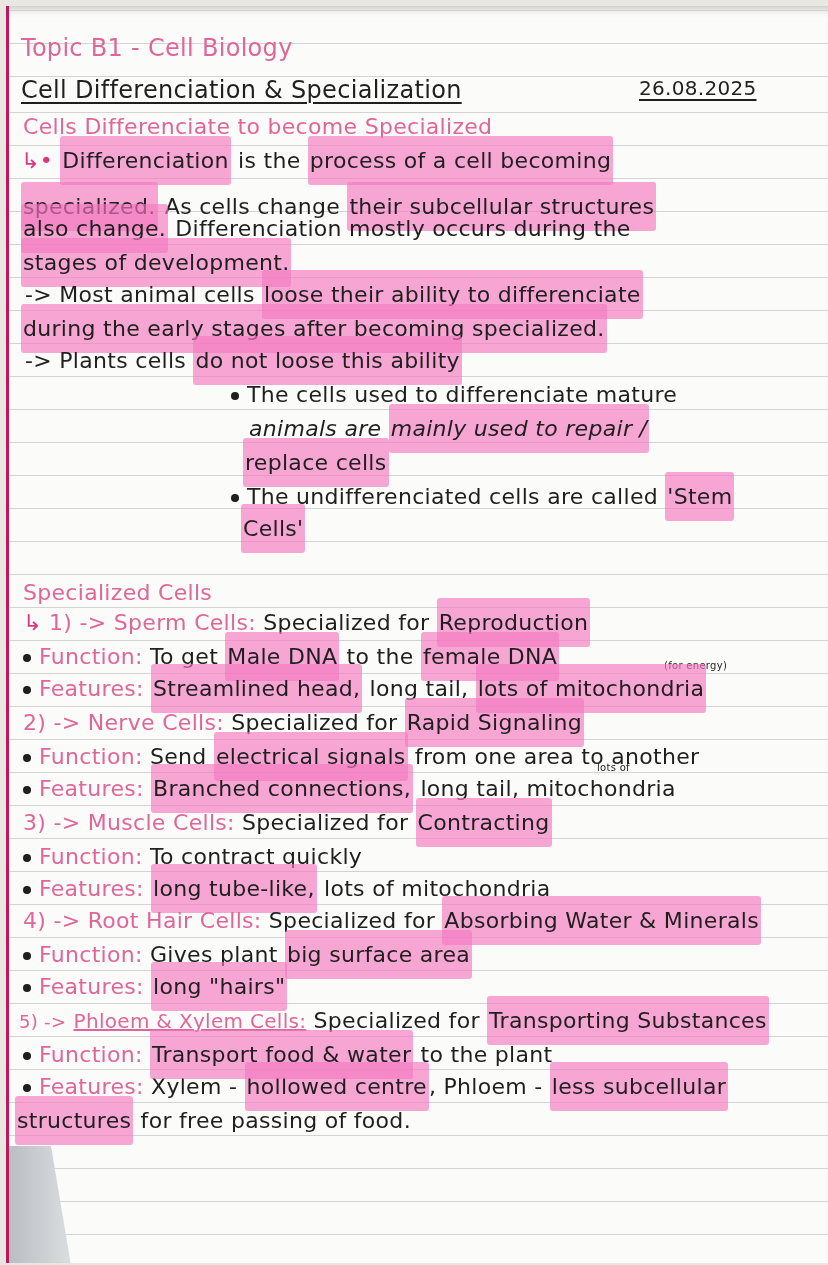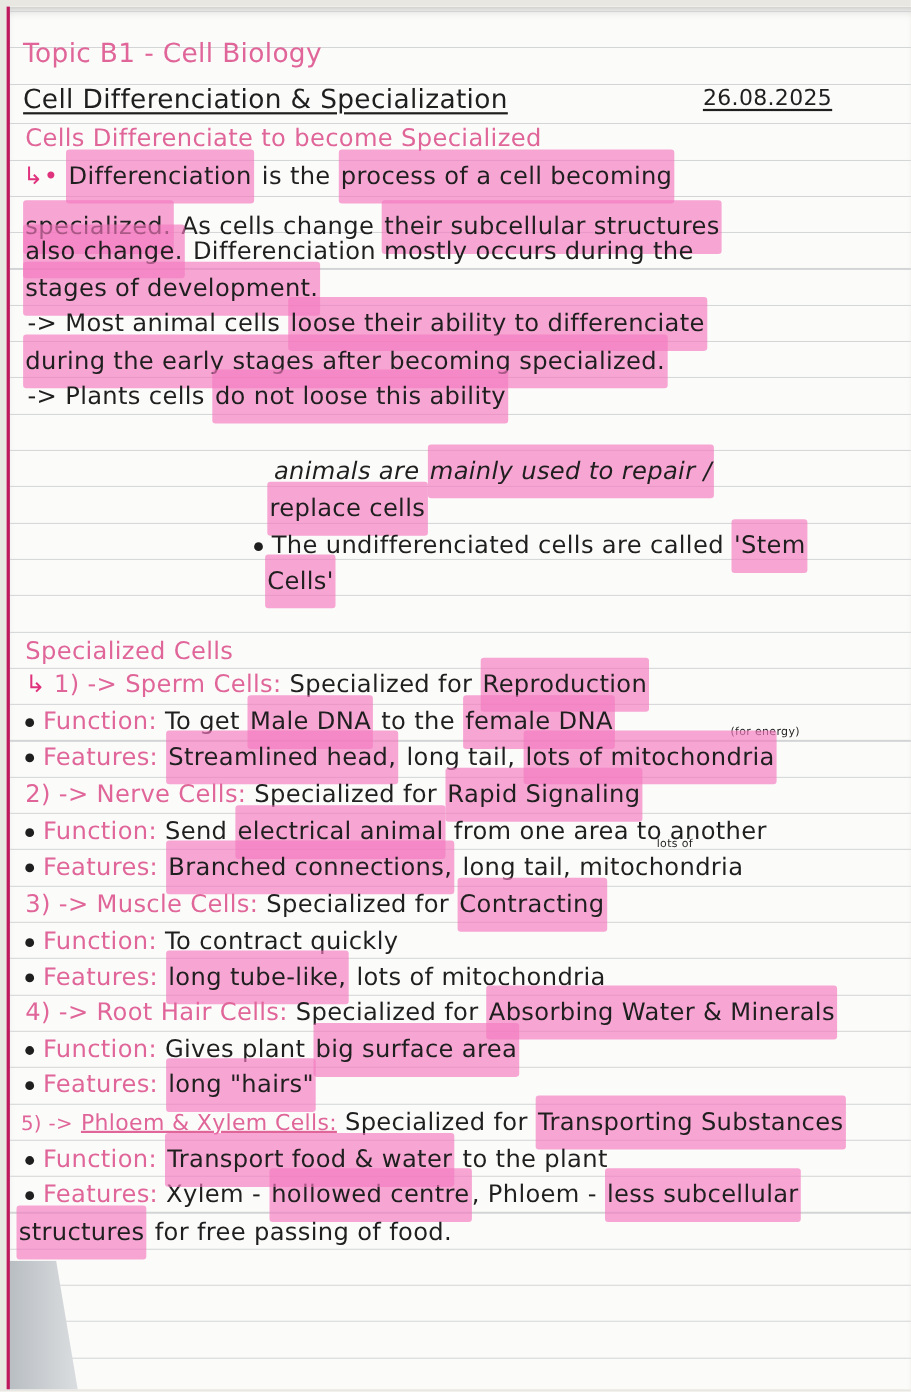--- a/index.html
+++ b/index.html
@@ -53,20 +53,23 @@
     <span>Most animal cells </span><span class="hl">loose their ability to differenciate</span>
   </div>
   <div class="line" style="left:12px;top:310px;">
     <span class="hl">during the early stages after becoming specialized.</span>
   </div>
   <div class="line" style="left:16px;top:342px;">
     <span>-&gt;</span>
     <span>Plants cells </span><span class="hl">do not loose this ability</span>
   </div>
 
+  <div class="line" style="left:222px;top:376px;">
+    <span class="bullet"></span><span>The cells used to differenciate mature</span>
+  </div>
   <div class="line" style="left:240px;top:410px;font-style:italic;">
     <span>animals are </span><span class="hl">mainly used to repair /</span>
   </div>
   <div class="line" style="left:234px;top:444px;">
     <span class="hl">replace cells</span>
   </div>
   <div class="line" style="left:222px;top:478px;">
     <span class="bullet"></span><span>The undifferenciated cells are called </span><span class="hl">'Stem</span>
   </div>
   <div class="line" style="left:232px;top:510px;">
@@ -91,21 +94,21 @@
     <span class="hl">Streamlined head,</span><span> long tail, </span><span class="hl">lots of mitochondria</span>
   </div>
 
   <div class="line" style="left:14px;top:704px;">
     <span class="pink">2) -&gt;</span>
     <span class="pink">Nerve Cells:</span>
     <span>Specialized for </span><span class="hl">Rapid Signaling</span>
   </div>
   <div class="line" style="left:14px;top:738px;">
     <span class="bullet"></span><span class="pink">Function:</span>
-    <span>Send </span><span class="hl">electrical animal</span><span> from one area to another</span>
+    <span>Send </span><span class="hl">electrical signals</span><span> from one area to another</span>
   </div>
   <div class="line small" style="left:588px;top:756px;">lots of</div>
   <div class="line" style="left:14px;top:770px;">
     <span class="bullet"></span><span class="pink">Features:</span>
     <span class="hl">Branched connections,</span><span> long tail, mitochondria</span>
   </div>
 
   <div class="line" style="left:14px;top:804px;">
     <span class="pink">3) -&gt;</span>
     <span class="pink">Muscle Cells:</span>

